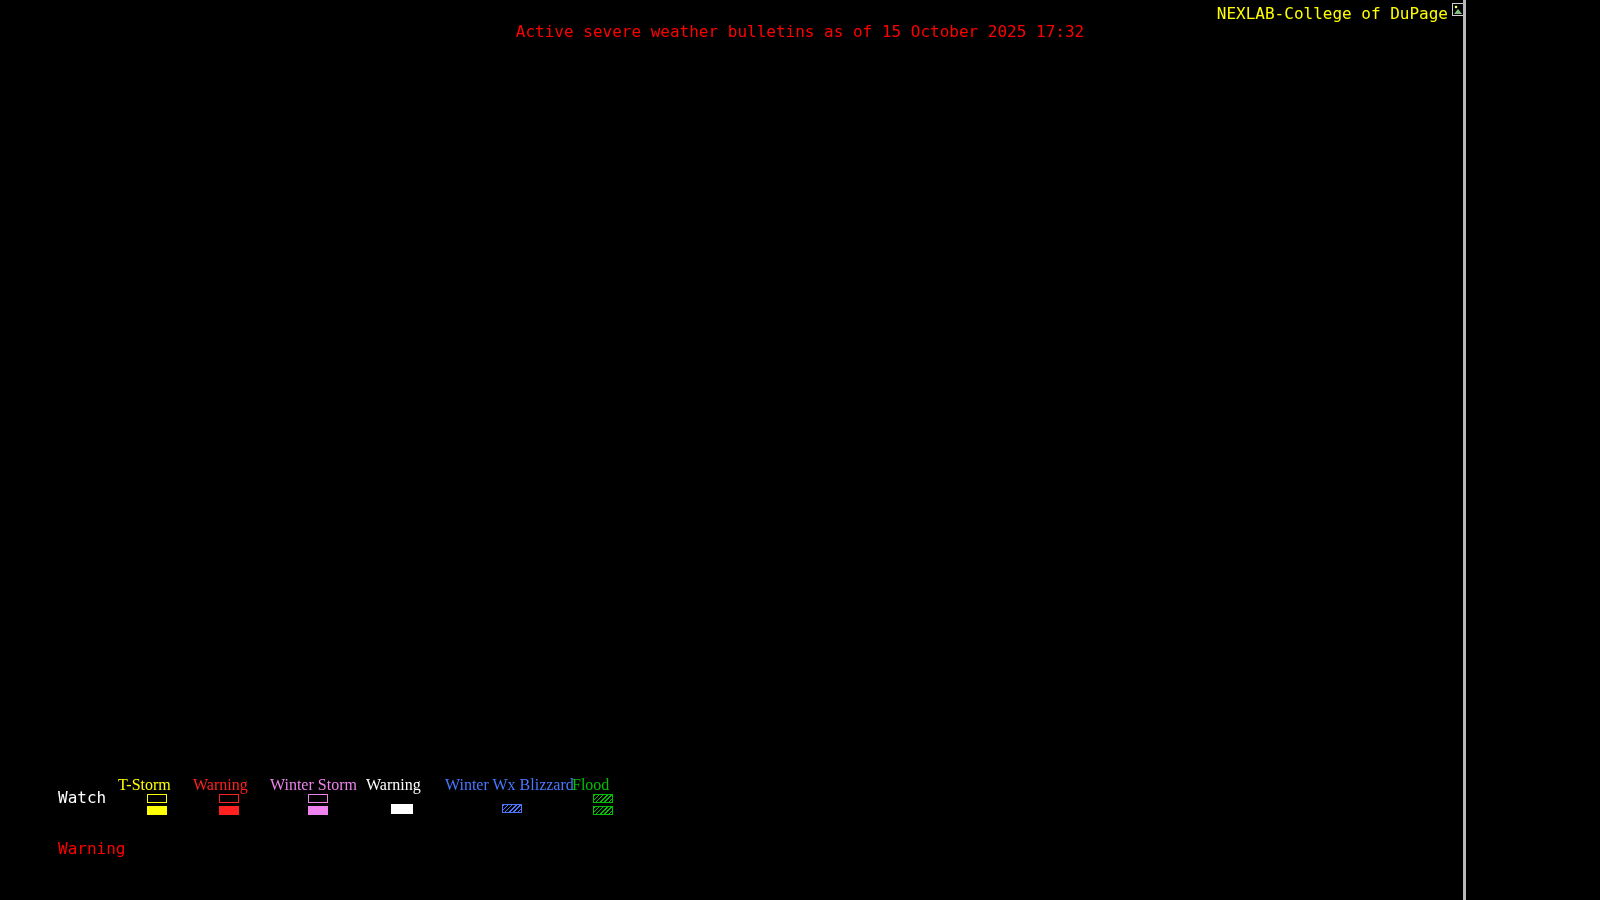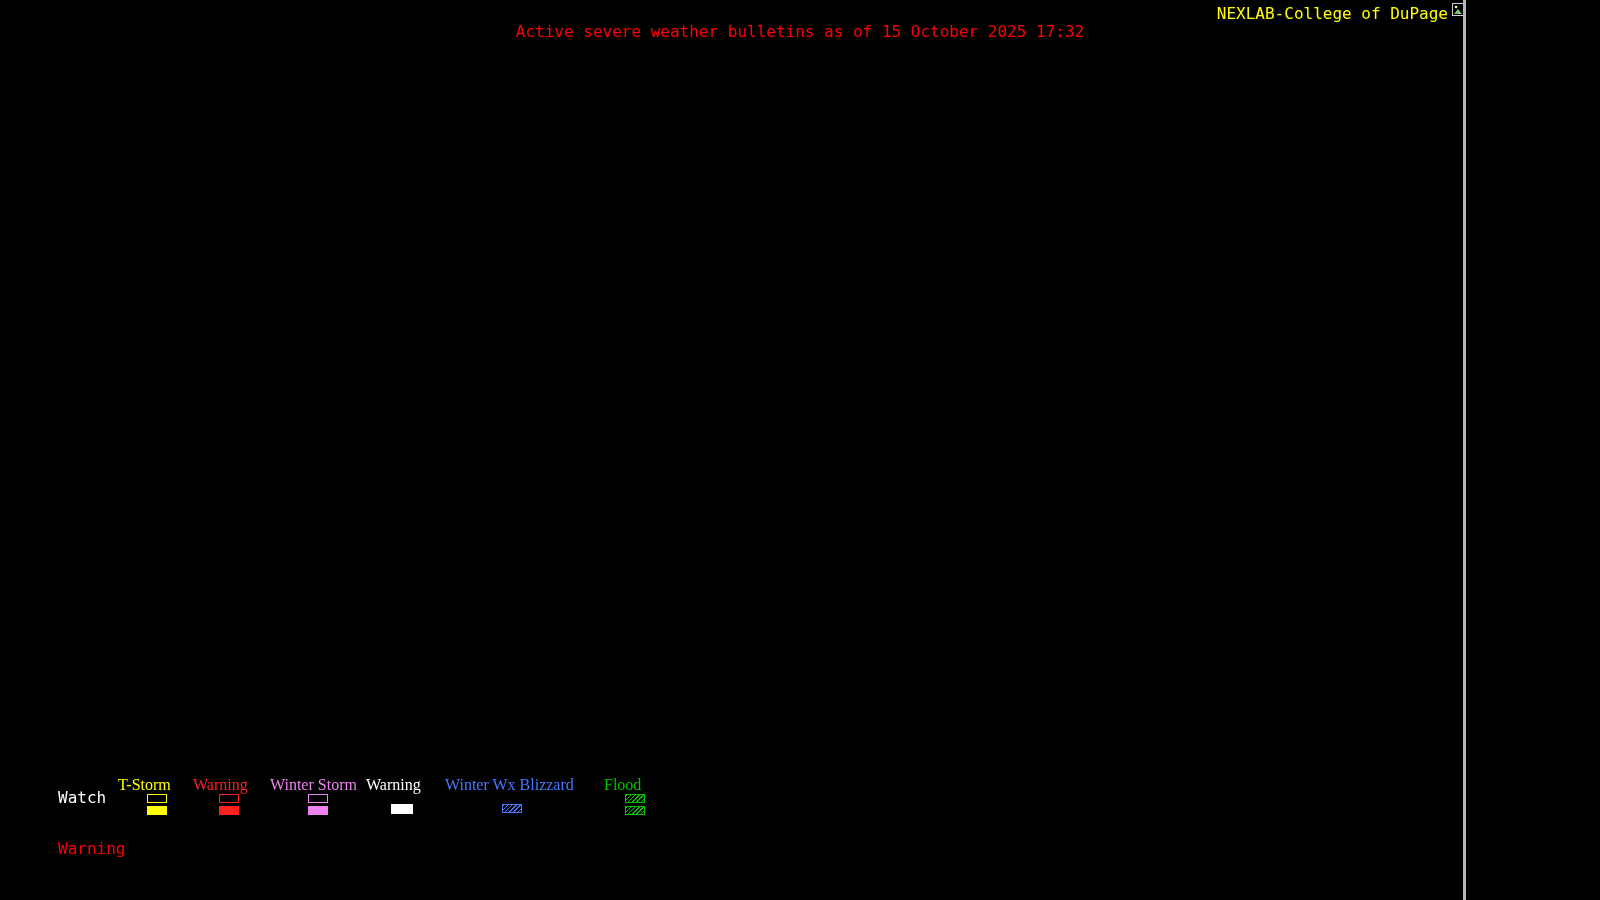--- a/index.html
+++ b/index.html
@@ -104,21 +104,21 @@
       <div class="box none"></div>
       <div class="box fill" style="width:20px;height:8px"></div>
     </div>
 
     <div class="col" style="left: 445px; width: 134px; --c: #4878ff;">
       <div class="col-label">Winter Wx Blizzard</div>
       <div class="box none"></div>
       <div class="box hatch"></div>
     </div>
 
-    <div class="col" style="left: 604px; width: 62px; --c: #00c000;">
+    <div class="col" style="left: 572px; width: 62px; --c: #00c000;">
       <div class="col-label">Flood</div>
       <div class="box hatch"></div>
       <div class="box hatch"></div>
     </div>
 
   </div>
 
   <div class="scrollbar"></div>
 
 </div>

